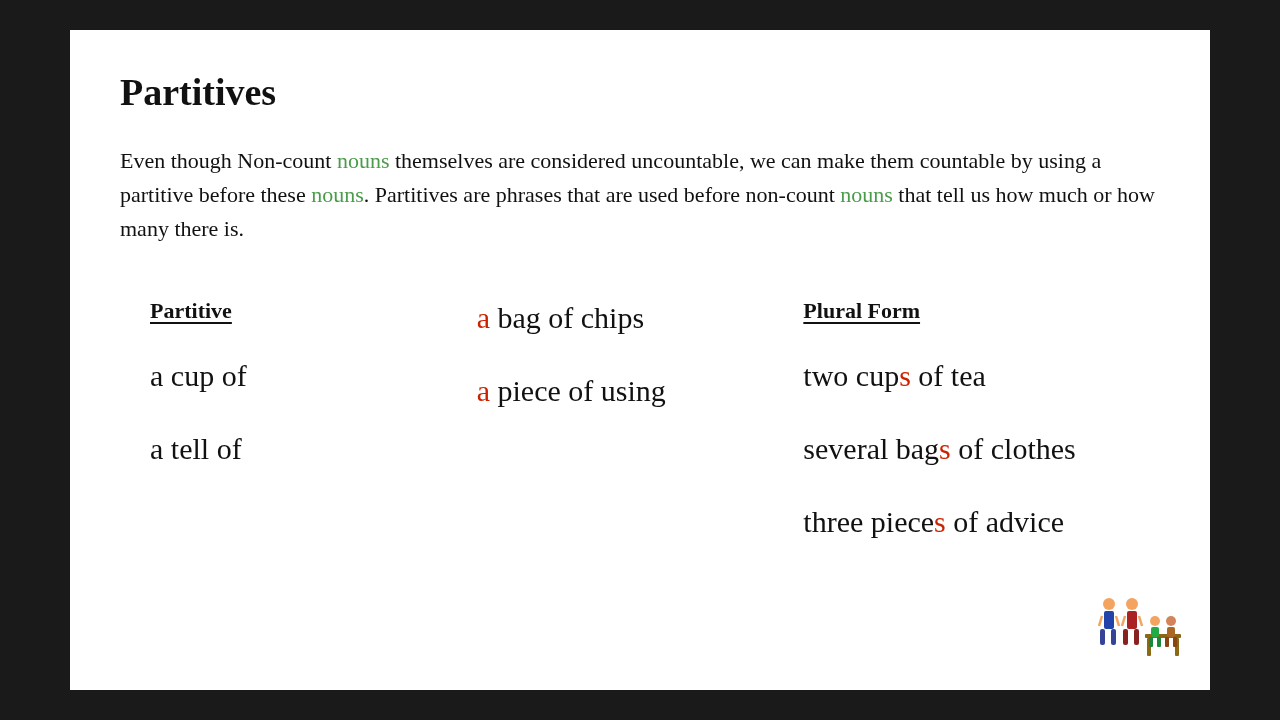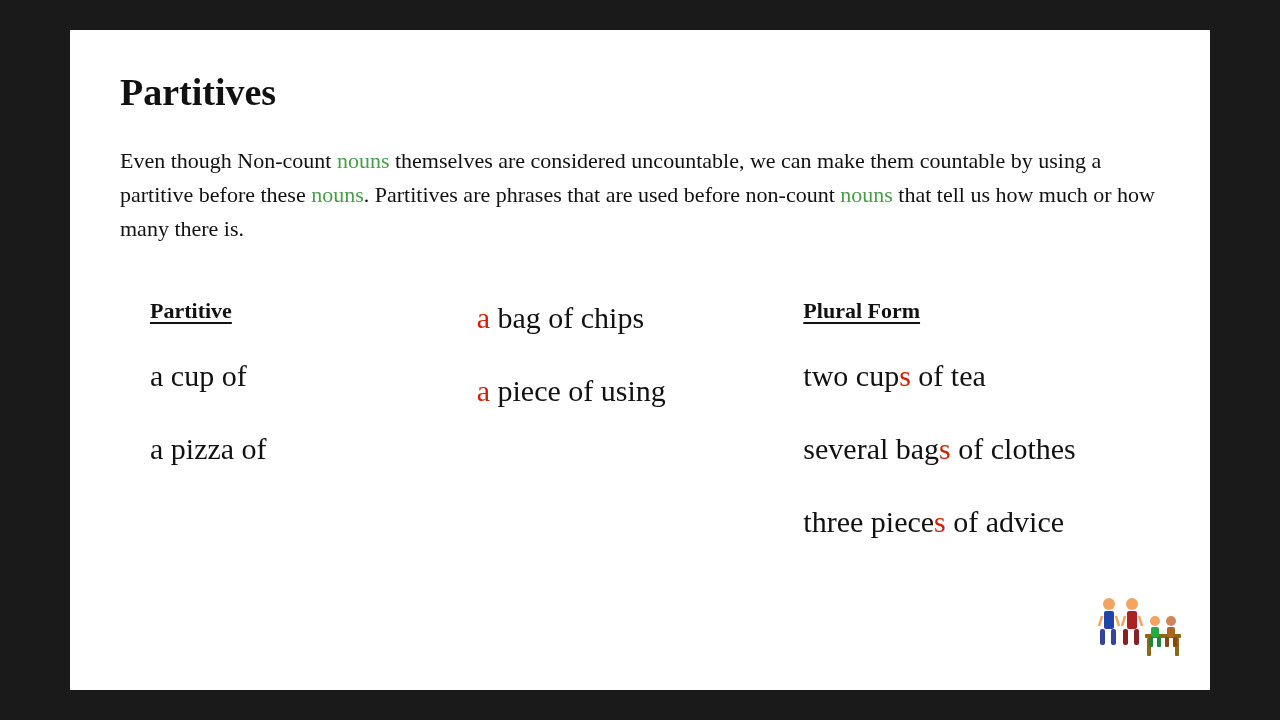--- a/index.html
+++ b/index.html
@@ -79,21 +79,21 @@
 
   <div class="intro-text">
     <span>Even though Non-count </span><span class="green">nouns</span><span> themselves are considered uncountable, we can make them countable by using a partitive before these </span><span class="green">nouns</span><span>. Partitives are phrases that are used before non-count </span><span class="green">nouns</span><span> that tell us how much or how many there is.</span>
   </div>
 
   <div class="table-area">
 
     <div class="col">
       <div class="col-header">Partitive</div>
       <div class="col-cell">a cup of</div>
-      <div class="col-cell">a pizza of</div>
+      <div class="col-cell">a tell of</div>
     </div>
 
     <div class="col">
       <div class="col-cell">
         <span class="red">a</span><span> bag of chips</span>
       </div>
       <div class="col-cell">
         <span class="red">a</span><span> piece of using</span>
       </div>
     </div>

